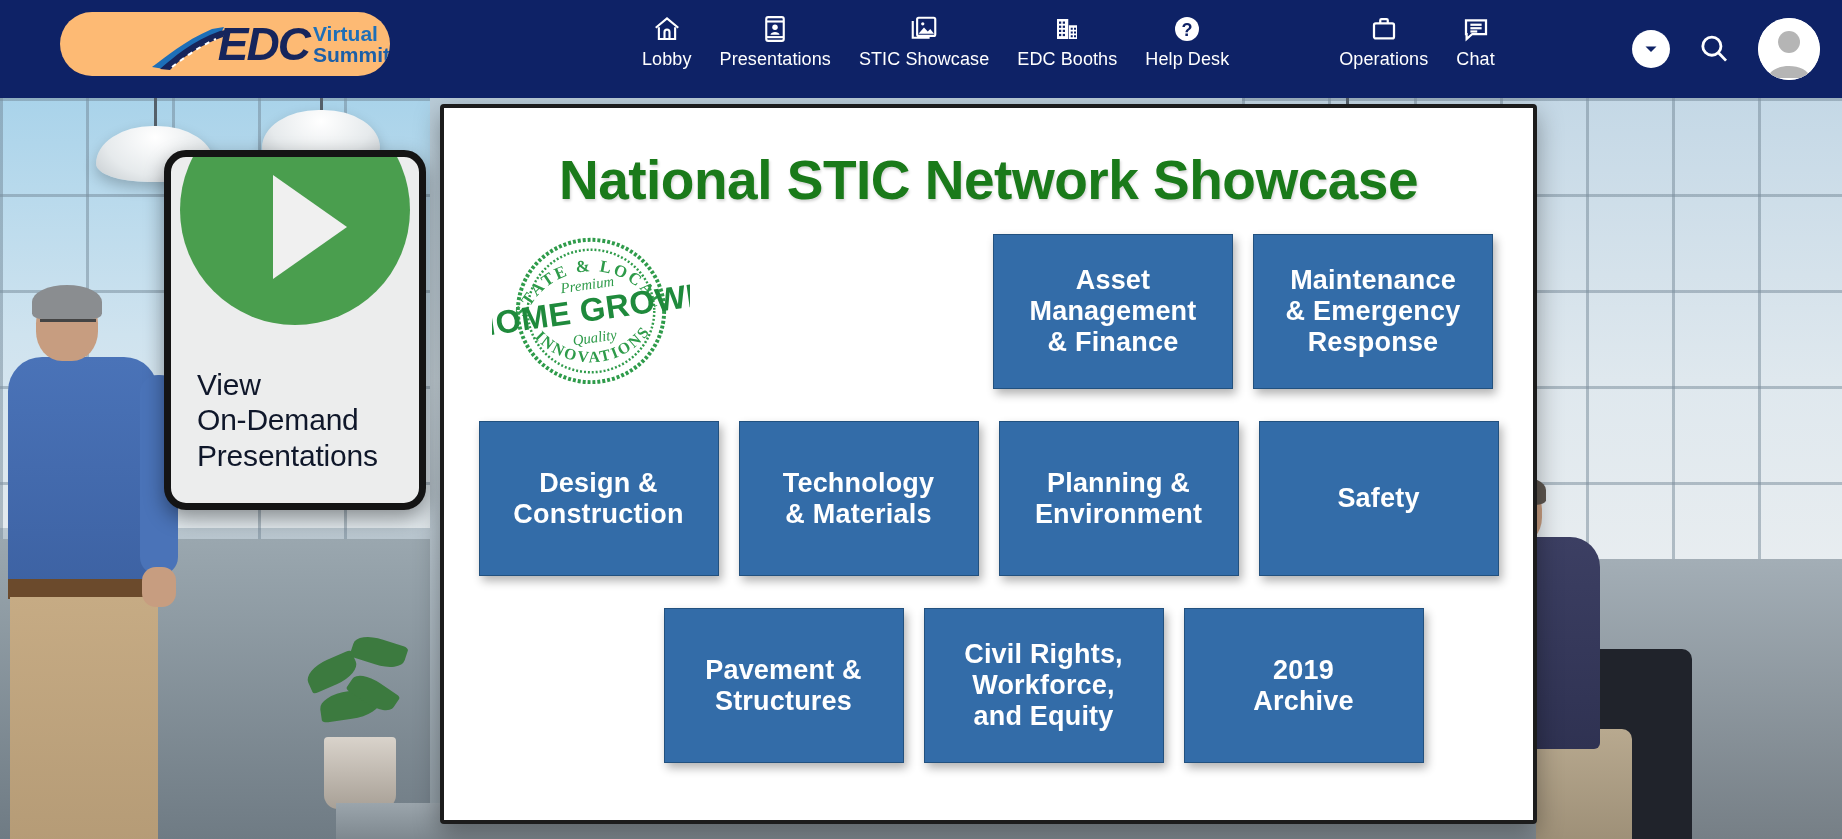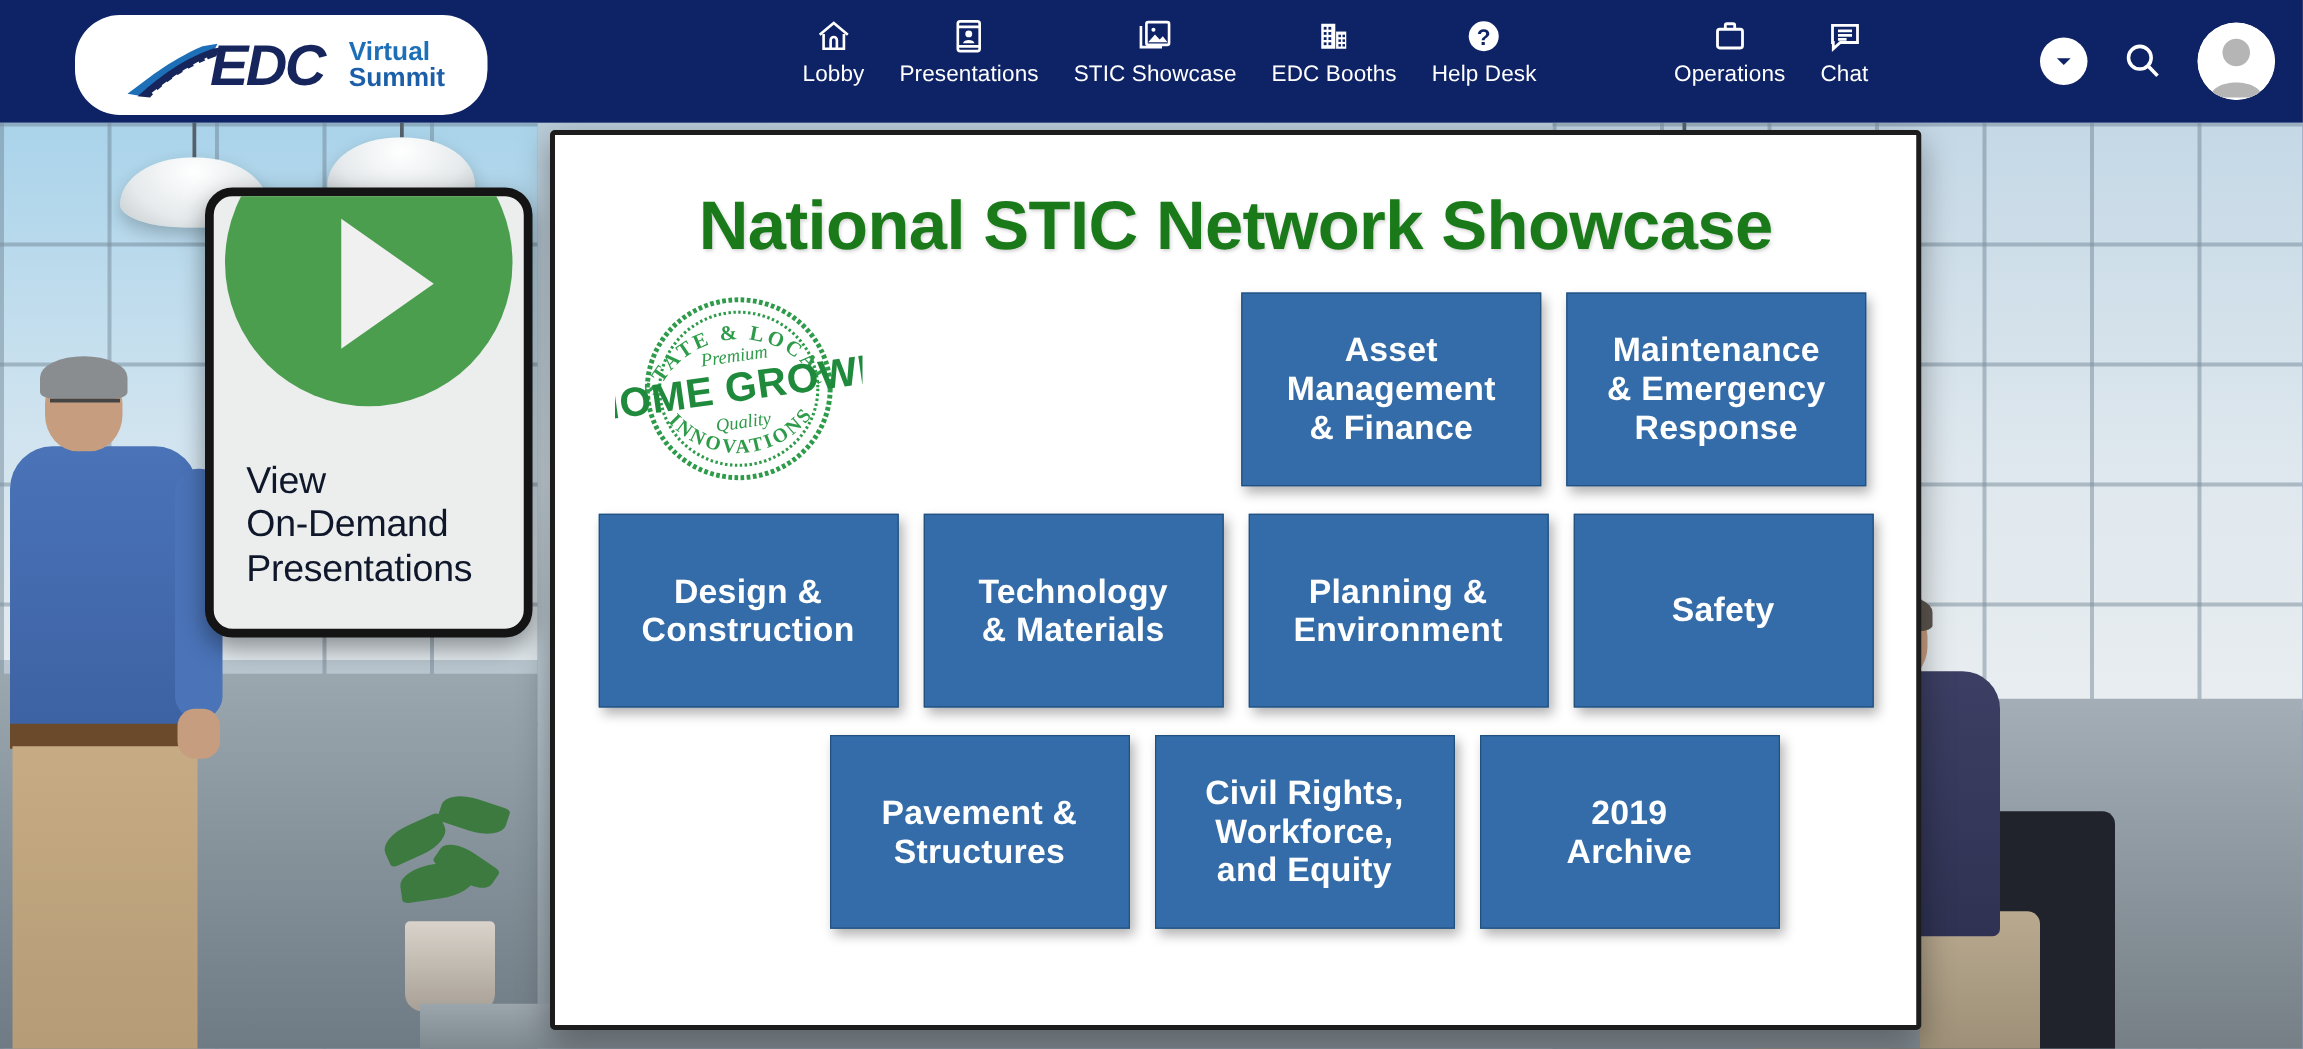--- a/index.html
+++ b/index.html
@@ -22,44 +22,44 @@
     display: flex;
     align-items: center;
     z-index: 40;
   }
 
   .logo-pill {
     position: absolute;
     left: 60px;
     top: 12px;
     width: 330px;
-    height: 80px;
-    background: #ffffff;
+    height: 64px;
+    background: #fdba74;
     border-radius: 36px;
     display: flex;
     align-items: center;
-    justify-content: center;
+    justify-content: flex-end;
     overflow: hidden;
   }
   .logo-inner { display: flex; align-items: center; gap: 4px; padding-left: 6px; }
   .logo-swoosh { width: 78px; height: 54px; flex: none; }
   .logo-edc {
     font-size: 46px;
     font-weight: bold;
     font-style: italic;
     color: #16255c;
     letter-spacing: -2px;
     line-height: 1;
     margin-left: -14px;
   }
   .logo-sub {
     display: flex;
     flex-direction: column;
     line-height: 1.02;
-    margin-left: 16px;
+    margin-left: 0;
   }
   .logo-sub span {
     font-size: 21px;
     font-weight: bold;
     color: #1d6fb8;
   }
   .logo-sub span.l2 { color: #1c5fa8; }
 
   .nav-group {
     position: absolute;
@@ -312,21 +312,21 @@
   .grid-area {
     position: relative;
     margin-top: 22px;
     padding: 0 34px;
   }
 
   .tile-row {
     display: flex;
     justify-content: center;
     gap: 20px;
-    margin-bottom: 22px;
+    margin-bottom: 32px;
   }
   .tile-row.row1 { justify-content: flex-end; padding-right: 6px; }
   .tile-row.row2 { justify-content: center; }
   .tile-row.row3 { justify-content: center; padding-left: 110px; }
 
   .tile {
     background: #336ca8;
     border: 1px solid #22517f;
     color: #ffffff;
     display: flex;

